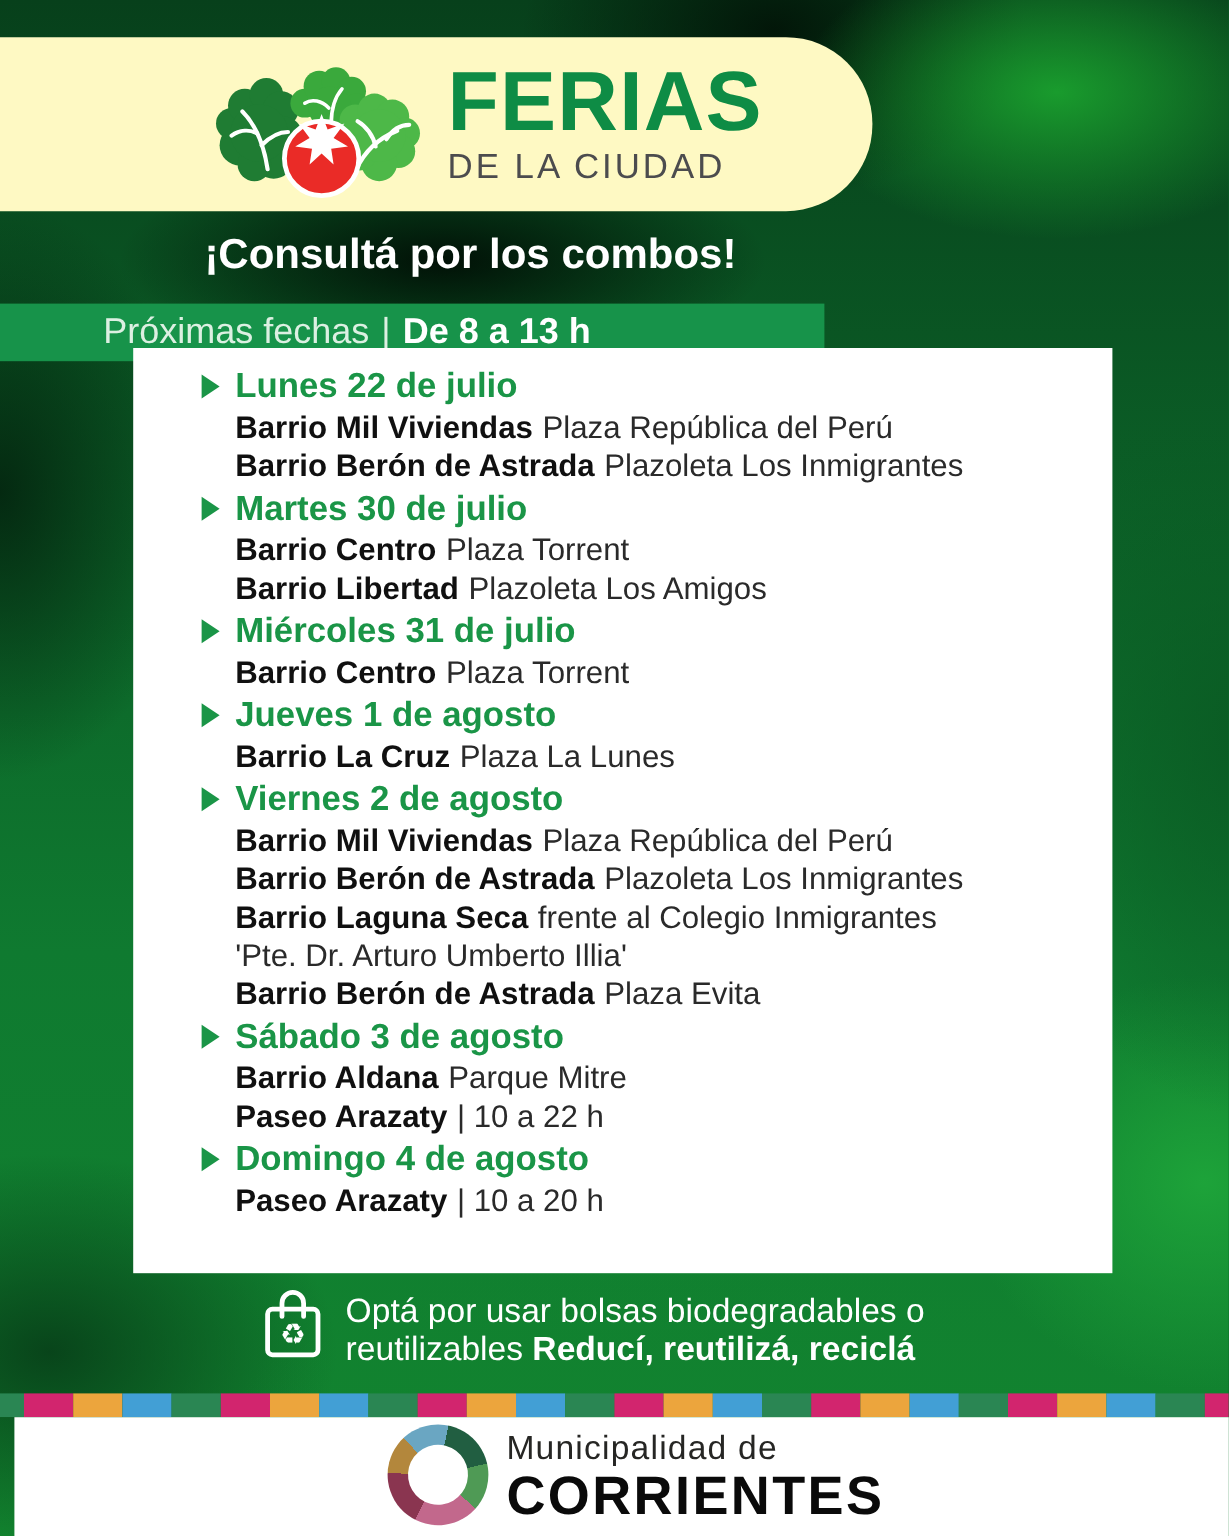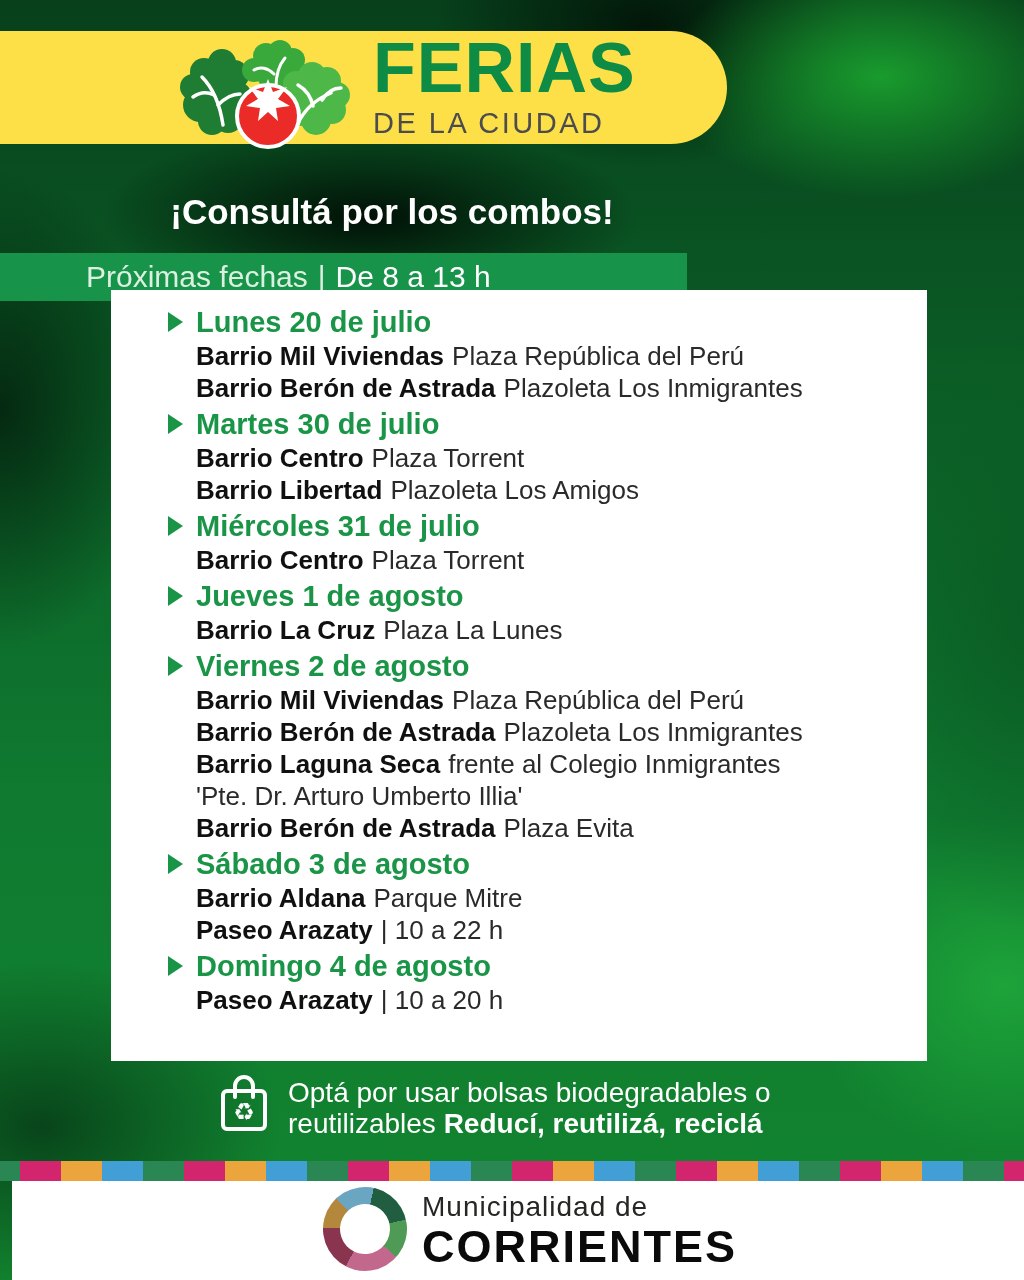--- a/index.html
+++ b/index.html
@@ -17,40 +17,40 @@
       radial-gradient(360px 120px at 36% 17%, rgba(0,8,3,.88), rgba(0,8,3,0) 75%),
       radial-gradient(220px 320px at 0% 32%, rgba(3,32,13,.85), rgba(3,32,13,0) 75%),
       radial-gradient(260px 420px at 101% 48%, rgba(10,90,35,.9), rgba(10,90,35,0) 75%),
       radial-gradient(280px 240px at 98% 77%, rgba(30,165,58,.95), rgba(30,165,58,0) 72%),
       radial-gradient(520px 260px at 55% 96%, rgba(18,130,48,.85), rgba(18,130,48,0) 75%),
       radial-gradient(320px 220px at 4% 88%, rgba(7,62,24,.9), rgba(7,62,24,0) 75%),
       linear-gradient(180deg,#07401b 0%,#0b5d26 30%,#0f7a30 62%,#12852f 100%);
   }
   
   .header-pill{
-    position:absolute;left:0;top:31px;width:727px;height:113px;background:#fde047;
+    position:absolute;left:0;top:31px;width:727px;height:145px;background:#fef9c3;
     border-radius:0 72px 72px 0;display:flex;align-items:center;
   }
   .logo-wrap{margin-left:176px;width:185px;height:122px;flex:0 0 auto;}
   .titles{margin-left:12px;}
   .t-ferias{font-size:70px;font-weight:800;color:#0e8c45;line-height:.95;letter-spacing:1px;}
   .t-sub{font-size:29px;color:#4c4c4e;letter-spacing:2.5px;margin-top:5px;font-weight:400;}
   
   .combos{
     position:absolute;top:192px;left:0;width:784px;text-align:center;
     color:#fff;font-size:35px;font-weight:700;
   }
   
   .dates-banner{
     position:absolute;top:253px;left:0;width:687px;height:48px;background:#17934a;
     display:flex;align-items:center;box-sizing:border-box;padding-left:86px;
     font-size:30px;color:#dcf0e2;
   }
   .dates-banner .sep{margin:0 10px;font-weight:300;}
-  .dates-banner .hours{color:#fff;font-weight:400;}
+  .dates-banner .hours{color:#fff;font-weight:700;}
   
   .card{
     position:absolute;left:111px;top:290px;width:816px;height:771px;background:#fff;
     box-sizing:border-box;padding:12px 40px 0 57px;overflow:hidden;
   }
   .day-title{
     font-size:29px;font-weight:700;color:#1a9547;line-height:36px;margin:2px 0 0;
     display:flex;align-items:center;
   }
   .tri{
@@ -151,21 +151,21 @@
   <span>Próximas fechas</span>
   <span class="sep">|</span>
   <span class="hours">De 8 a 13 h</span>
 </div>
 
 <div class="card">
 
   <div>
     <div class="day-title">
         <span class="tri"></span>
-        <span>Lunes 20 de julio</span>
+        <span>Lunes 22 de julio</span>
       </div>
     <div class="entry"><span class="nm">Barrio Mil Viviendas</span><span class="dt">Plaza República del Perú</span></div>
     <div class="entry"><span class="nm">Barrio Berón de Astrada</span><span class="dt">Plazoleta Los Inmigrantes</span></div>
   </div>
 
   <div>
     <div class="day-title">
         <span class="tri"></span>
         <span>Martes 30 de julio</span>
       </div>

